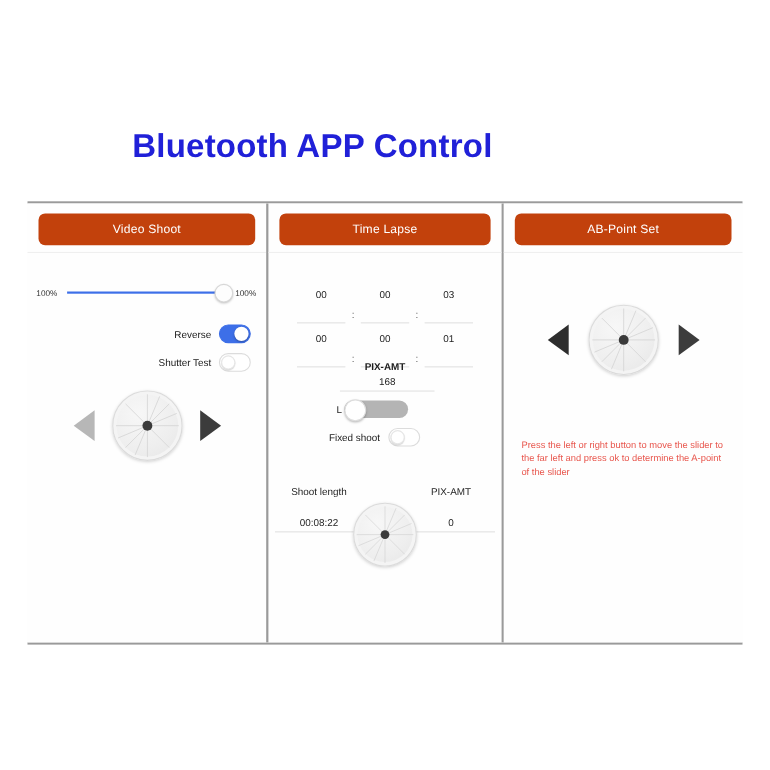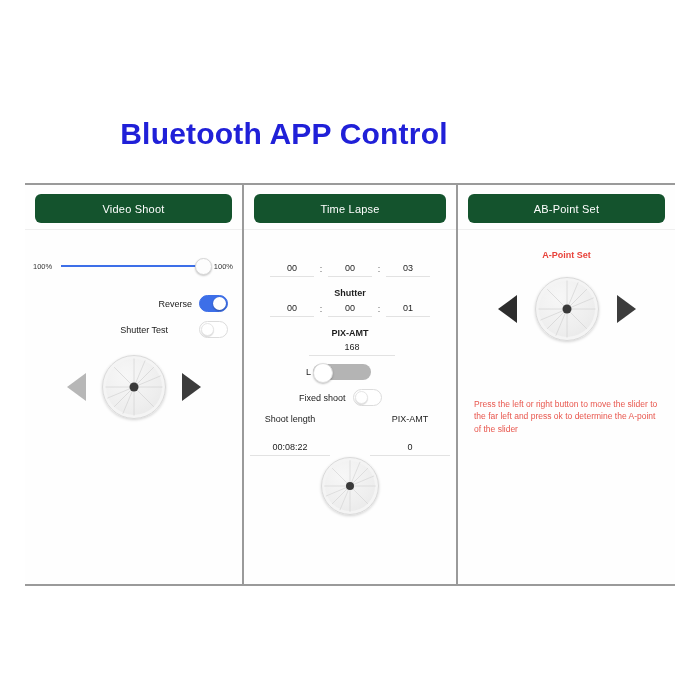--- a/index.html
+++ b/index.html
@@ -57,21 +57,21 @@
     top: 0;
     height: 44px;
     border-bottom: 1px solid #efefef;
   }
   .head-btn {
     position: absolute;
     left: 10px;
     right: 10px;
     top: 9px;
     height: 29px;
-    background: #14532d;
+    background: #c2410c;
     border-radius: 6px;
     color: #ffffff;
     font-size: 11px;
     display: flex;
     align-items: center;
     justify-content: center;
     border: none;
     padding: 0;
     font-family: "Liberation Sans", sans-serif;
     letter-spacing: 0.2px;
@@ -194,21 +194,21 @@
     display: flex;
     align-items: flex-end;
     justify-content: center;
   }
   .time-seg {
     width: 44px;
     text-align: center;
     font-size: 9px;
     color: #1d1d1d;
     border-bottom: 1px solid #e2e2e2;
-    padding-bottom: 3px;
+    padding-bottom: 20px;
   }
   .time-colon {
     width: 14px;
     text-align: center;
     font-size: 9px;
     color: #5b5b5b;
     padding-bottom: 3px;
   }
   .single-val {
     position: absolute;
@@ -252,20 +252,21 @@
 
   .stat-block {
     position: absolute;
     width: 80px;
   }
   .stat-label {
     font-size: 9px;
     color: #1d1d1d;
     text-align: center;
     margin-bottom: 6px;
+    margin-top: 28px;
   }
   .stat-value {
     font-size: 9px;
     color: #1d1d1d;
     text-align: center;
     border-bottom: 1px solid #e2e2e2;
     padding-bottom: 3px;
     margin-top: 18px;
   }
 
@@ -309,21 +310,21 @@
       <span class="pct-label right">100%</span>
     </div>
 
     <div class="toggle-row" style="top:110px;">
       <span class="toggle-label">Reverse</span>
       <div class="toggle on">
           <div class="knob"></div>
         </div>
     </div>
 
-    <div class="toggle-row" style="top:136px;gap:24px;">
+    <div class="toggle-row" style="top:136px;">
       <span class="toggle-label">Shutter Test</span>
       <div class="toggle off">
           <div class="knob"></div>
         </div>
     </div>
 
     <div style="position:absolute; left:0; right:0; top:170px; display:flex; align-items:center; justify-content:center; gap:16px;">
       <div class="tri left-light"></div>
       <div class="dial" style="width:62px; height:62px;">
         <svg class="spokes" viewBox="0 0 100 100">
@@ -354,21 +355,20 @@
     </div>
 
     <div class="time-row" style="top:78px;">
       <div class="time-seg">00</div>
       <div class="time-colon">:</div>
       <div class="time-seg">00</div>
       <div class="time-colon">:</div>
       <div class="time-seg">03</div>
     </div>
 
-    <div class="field-title" style="top:103px;">Shutter</div>
     <div class="time-row" style="top:118px;">
       <div class="time-seg">00</div>
       <div class="time-colon">:</div>
       <div class="time-seg">00</div>
       <div class="time-colon">:</div>
       <div class="time-seg">01</div>
     </div>
 
     <div class="field-title" style="top:143px;">PIX-AMT</div>
     <div class="single-val" style="top:157px;">168</div>
@@ -417,21 +417,20 @@
         <div class="hub" style="width:8px; height:8px;"></div>
       </div>
     </div>
   </div>
 
   <div class="panel p3">
     <div class="panel-head">
       <button class="head-btn">AB-Point Set</button>
     </div>
 
-    <div class="apoint-title">A-Point Set</div>
 
     <div style="position:absolute; left:0; right:0; top:92px; display:flex; align-items:center; justify-content:center; gap:18px;">
       <div class="tri left-dark"></div>
       <div class="dial" style="width:62px; height:62px;">
         <svg class="spokes" viewBox="0 0 100 100">
           <g stroke="#d2d2d2" stroke-width="1.1" fill="none">
             <line x1="50" y1="50" x2="50" y2="4"></line>
             <line x1="50" y1="50" x2="82" y2="18"></line>
             <line x1="50" y1="50" x2="96" y2="50"></line>
             <line x1="50" y1="50" x2="82" y2="82"></line>

